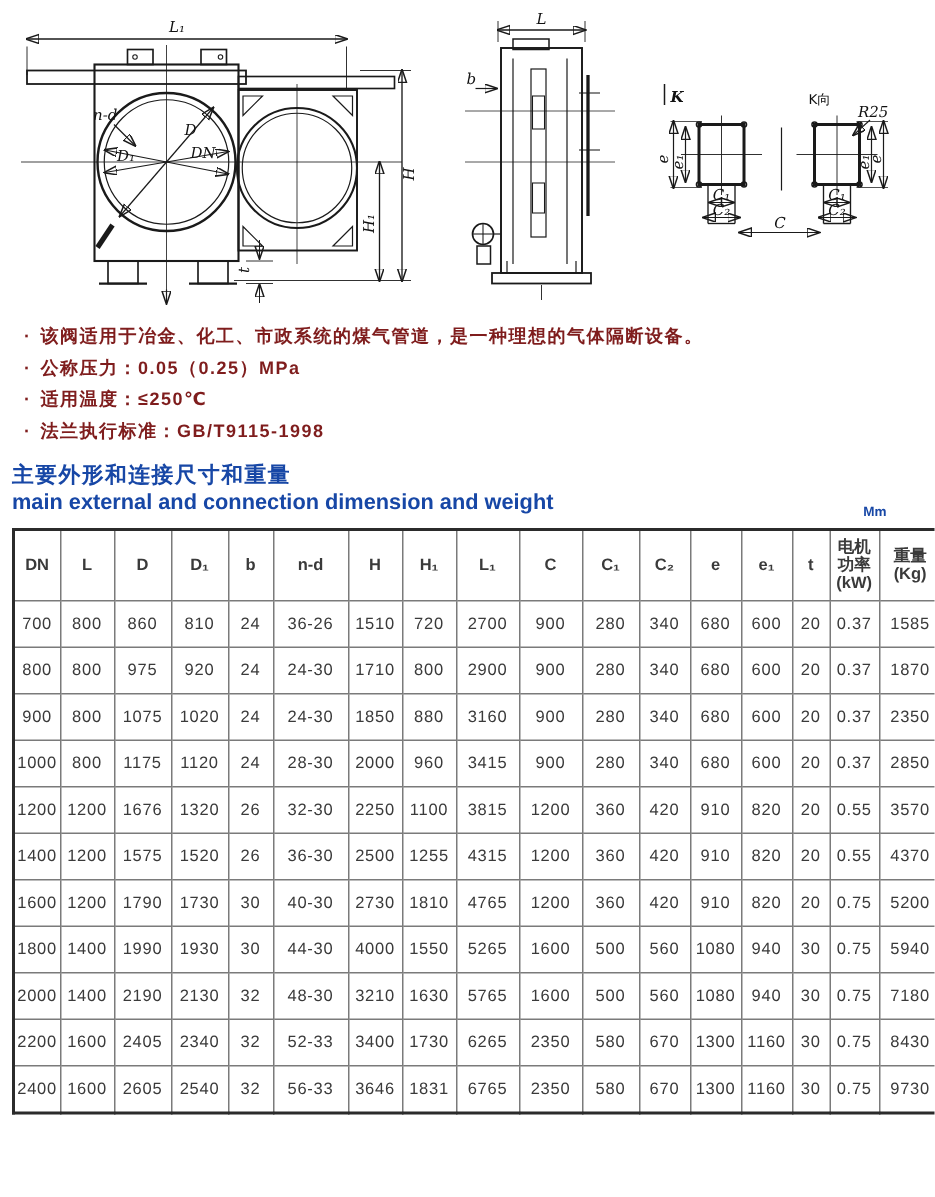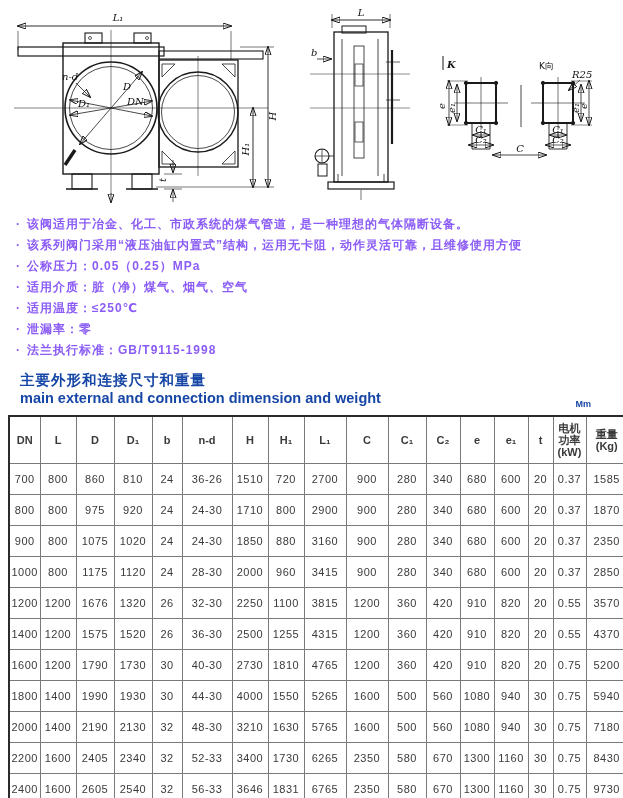--- a/index.html
+++ b/index.html
@@ -12,25 +12,25 @@
   .drawings{display:flex;align-items:flex-start;padding:4px 0 0 6px;height:202px;box-sizing:border-box;}
   svg{display:block;}
   svg line, svg rect, svg circle, svg path, svg polygon{stroke:#1a1a1a;fill:none;}
   svg text{fill:#111;font-family:"DejaVu Serif","Liberation Serif",serif;font-style:italic;font-size:10px;}
   svg text.cjk{font-style:normal;font-family:"DejaVu Sans",sans-serif;font-size:9px;}
   .kview{margin-left:24px;margin-top:48px;}
   
   .features{list-style:none;margin:12px 0 0 0;padding:0 8px 0 16px;}
   .features li{
     font-size:12px;font-weight:600;letter-spacing:1px;line-height:21px;
-    white-space:nowrap;color:#8b5cf6;
+    white-space:nowrap;color:#7f1d1d;
   }
   .features li::before{content:"·";font-weight:bold;margin-right:6px;}
   
-  .section-heading{margin:10px 0 0 20px;position:relative;color:#1747a6;}
+  .section-heading{margin:10px 0 0 8px;position:relative;color:#1747a6;}
   .section-heading .zh{font-size:14.5px;font-weight:bold;letter-spacing:1px;line-height:18px;}
   .section-heading .en{font-size:14.5px;font-weight:bold;line-height:18px;}
   .unit-note{position:absolute;right:32px;bottom:-2px;font-size:9px;font-weight:bold;color:#1747a6;}
   
   table{
     border-collapse:collapse;table-layout:fixed;width:609px;margin:8px 0 0 8px;
     border:2px solid #2b2b2b;
   }
   th,td{
     border:1px solid #7a7a7a;text-align:center;vertical-align:middle;
@@ -196,25 +196,22 @@
     <line x1="110" y1="93" x2="134" y2="93" stroke-width="0.7" marker-start="url(#ma)" marker-end="url(#ma)"></line>
     <text x="122" y="91" font-size="8" text-anchor="middle">C₂</text>
 
     <line x1="57" y1="103" x2="110" y2="103" stroke-width="0.8" marker-start="url(#ma)" marker-end="url(#ma)"></line>
     <text x="84" y="100" font-size="9" text-anchor="middle">C</text>
   </svg>
 </div>
 
 <ul class="features">
     <li>该阀适用于冶金、化工、市政系统的煤气管道，是一种理想的气体隔断设备。</li>
-    <li>该系列阀门采用“液压油缸内置式”结构，运用无卡阻，动作灵活可靠，且维修使用方便</li>
     <li>公称压力：0.05（0.25）MPa</li>
-    <li>适用介质：脏（净）煤气、烟气、空气</li>
     <li>适用温度：≤250℃</li>
-    <li>泄漏率：零</li>
     <li>法兰执行标准：GB/T9115-1998</li>
   </ul>
 
 <div class="section-heading">
   <div class="zh">主要外形和连接尺寸和重量</div>
   <div class="en">main external and connection dimension and weight</div>
   <span class="unit-note">Mm</span>
 </div>
 
 <table>

